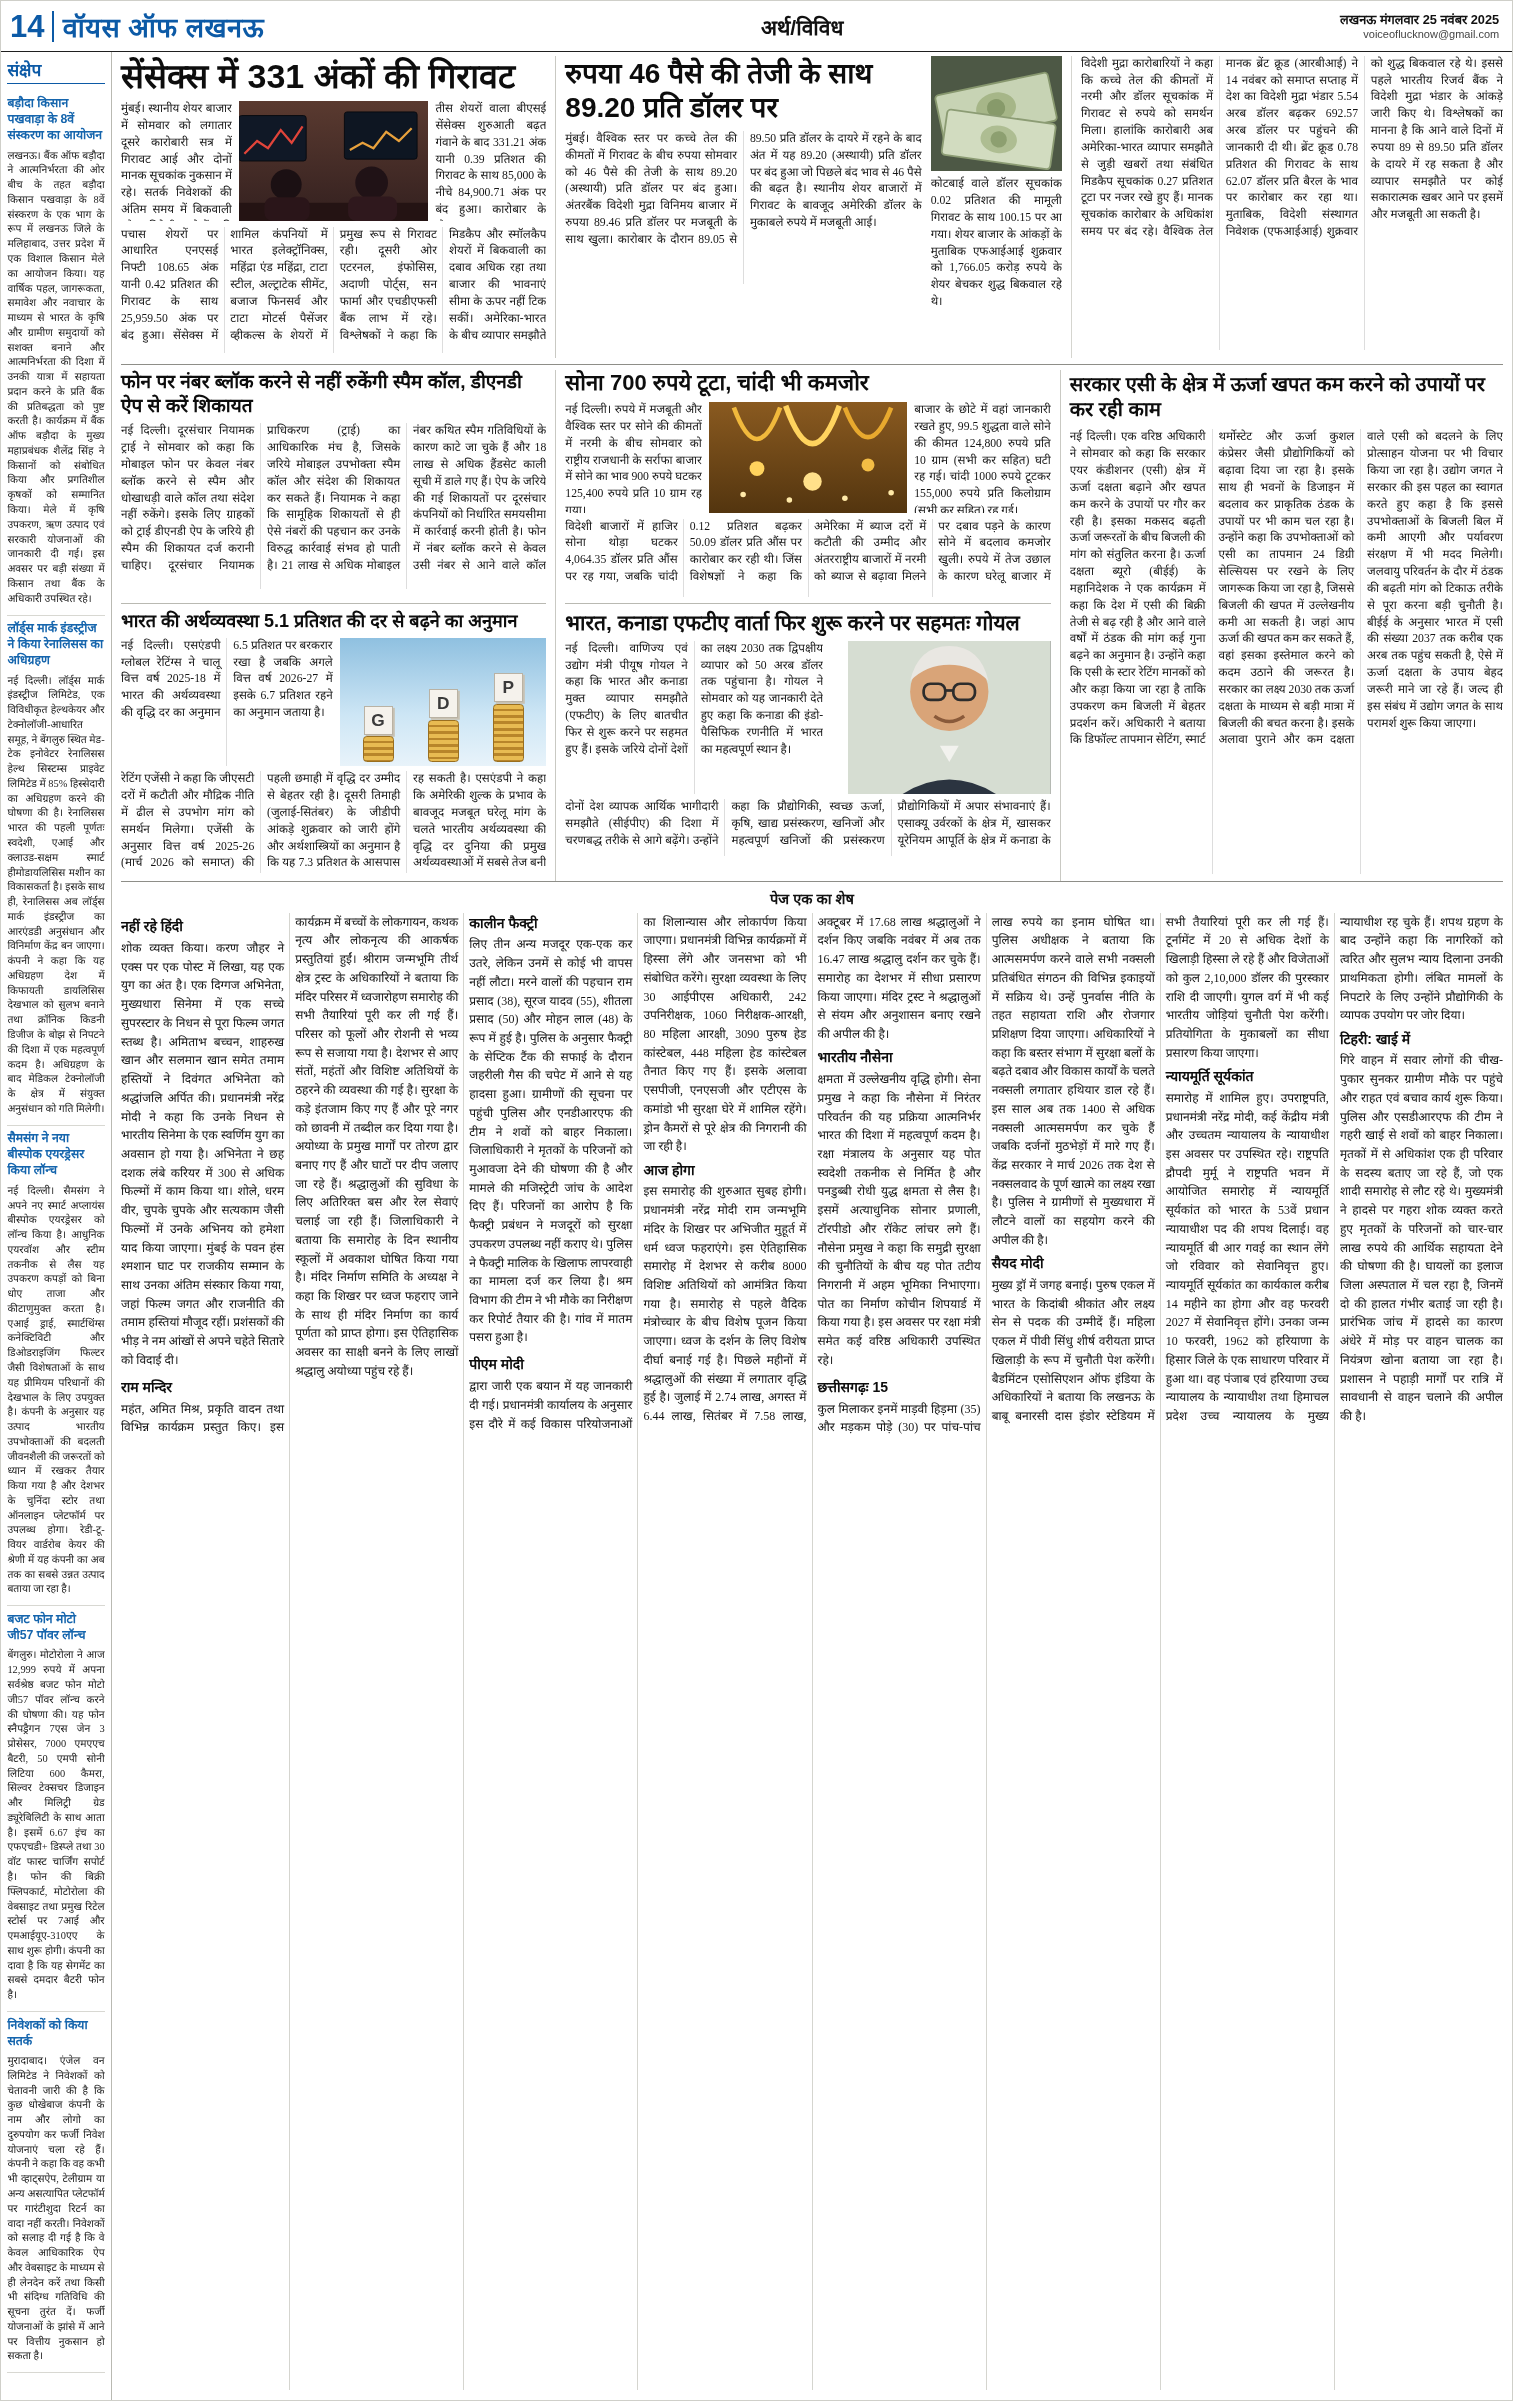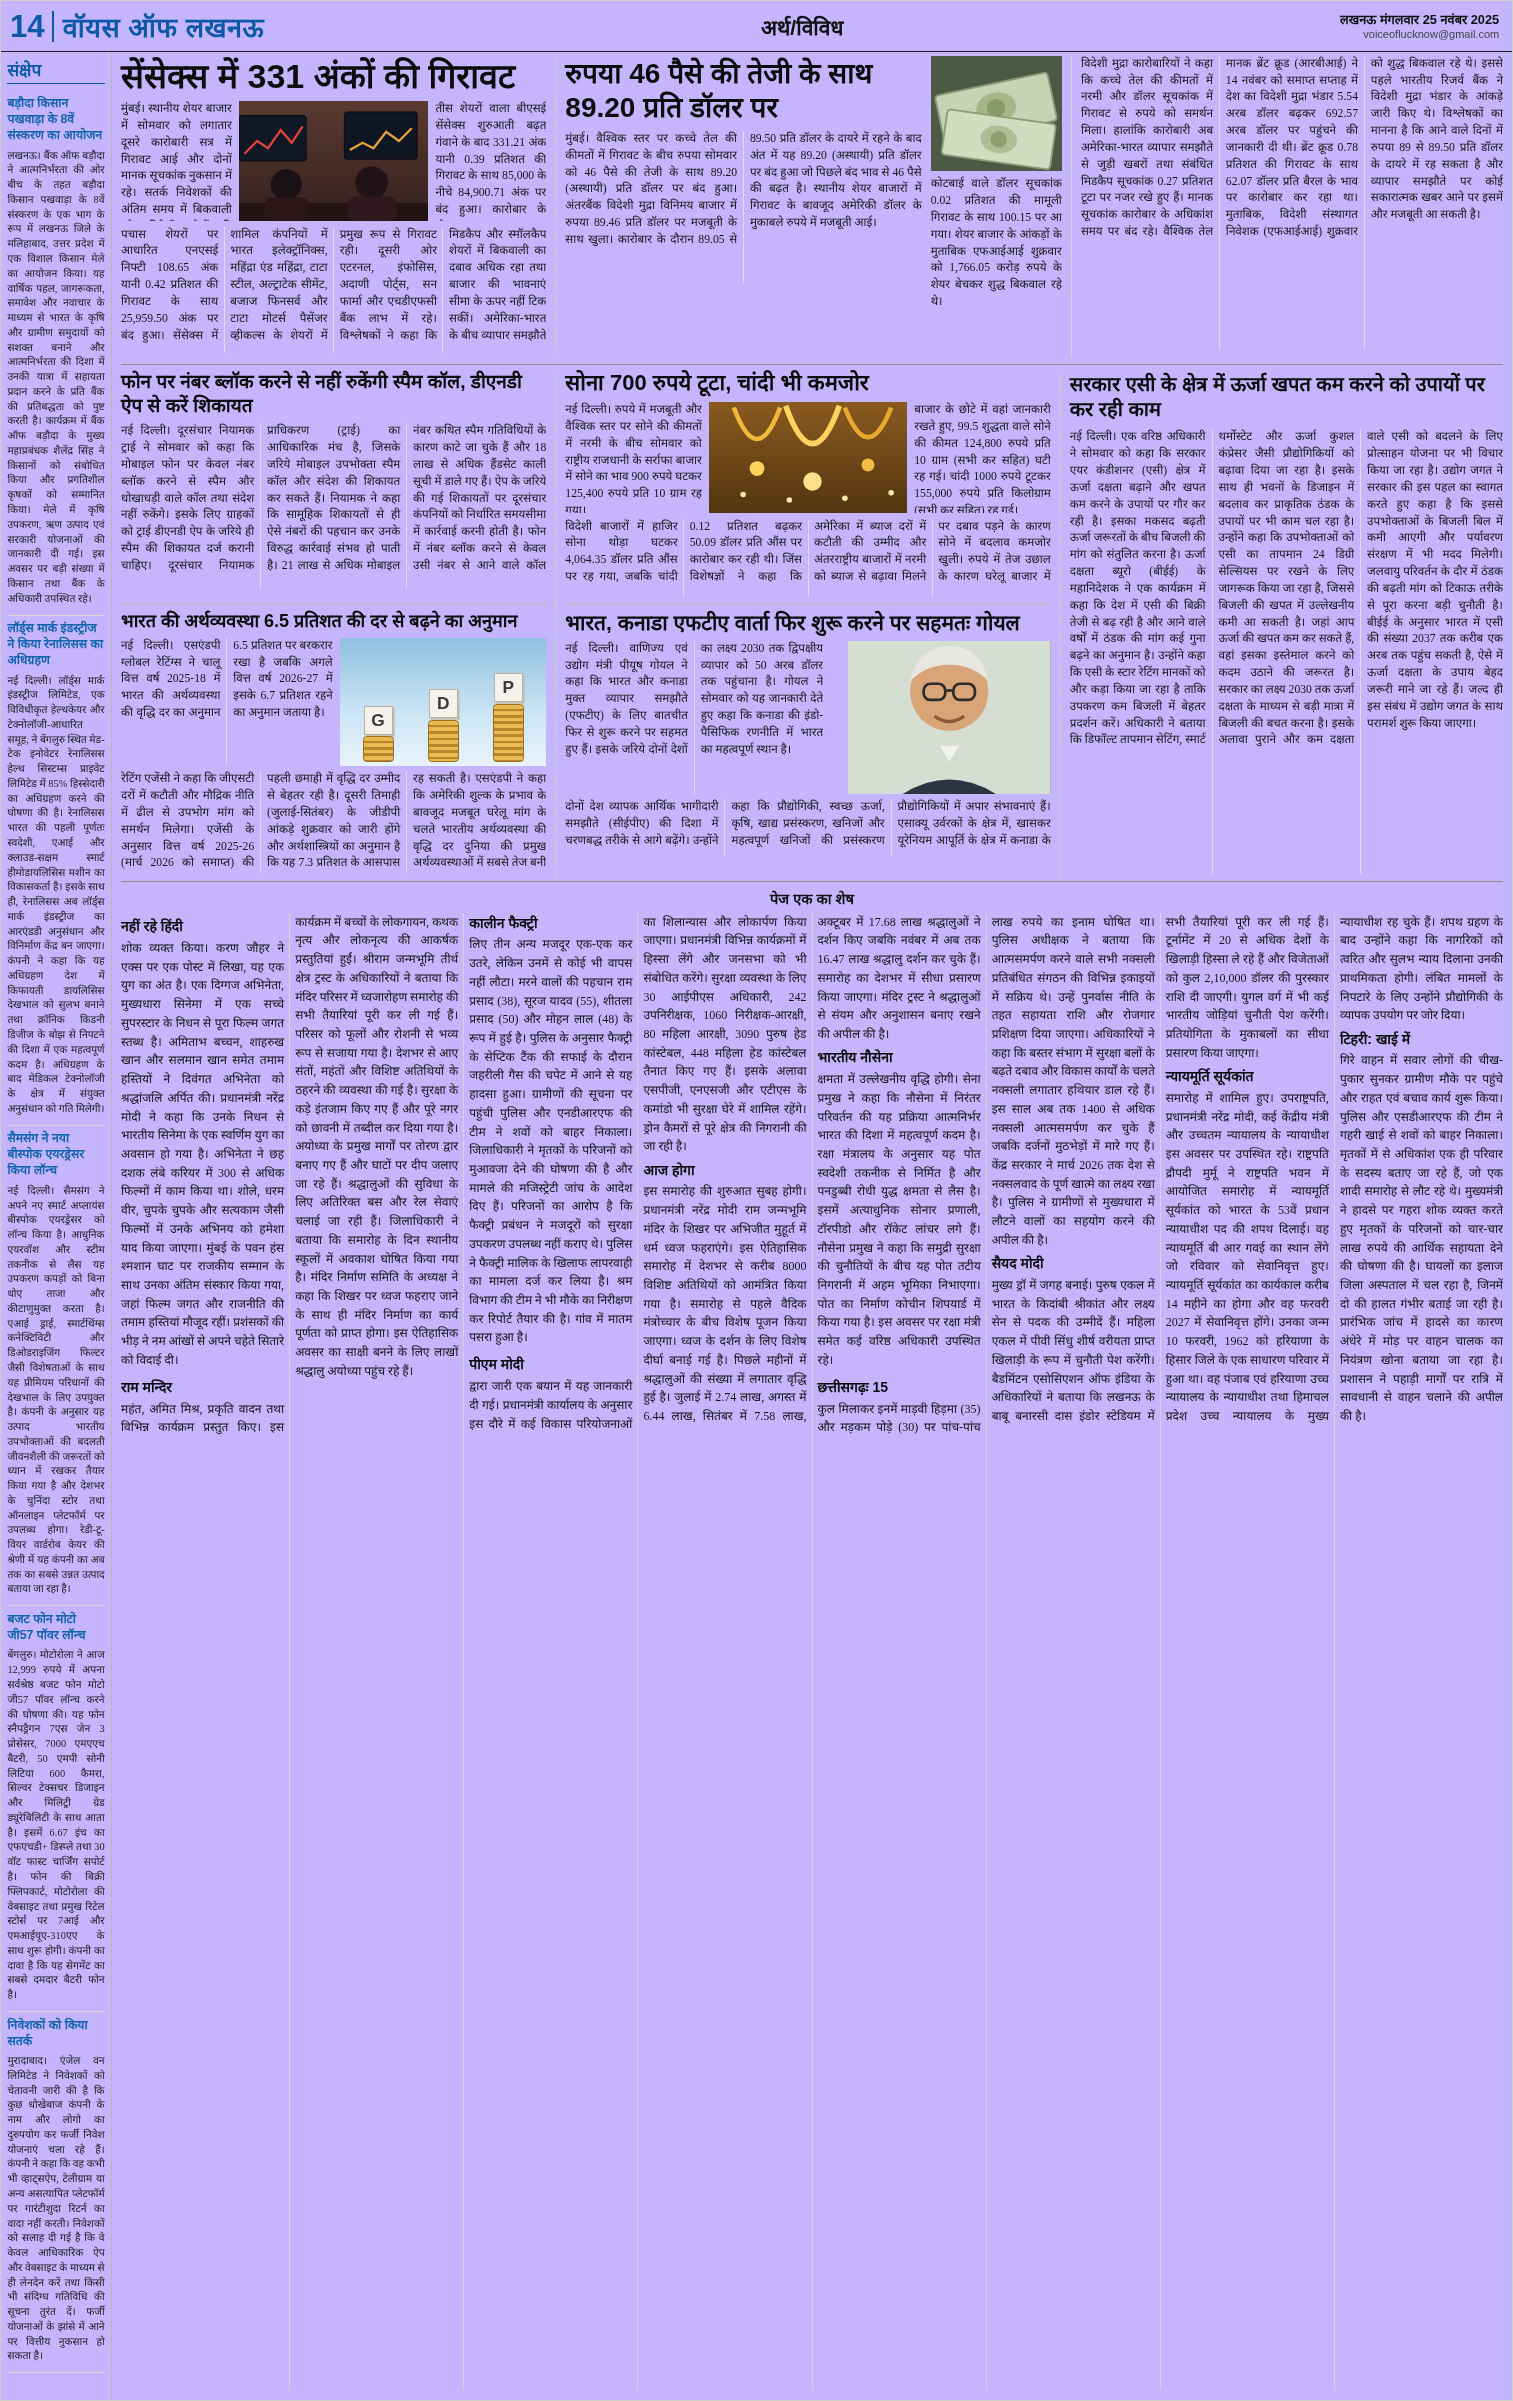--- a/index.html
+++ b/index.html
@@ -1,18 +1,18 @@
 <!DOCTYPE html>
 <html lang="hi" style="font-size:14.6px"><head>
 <meta charset="utf-8">
 <style>
   * { margin:0; padding:0; box-sizing:border-box; }
   html,body { background:#e8e8e4; }
   .page {
-    width:1513px; height:2401px; margin:0 auto; background:#c4b5fd;
+    width:1513px; height:2401px; margin:0 auto; background:#ffffff;
     font-family:"Liberation Serif", serif; color:#141414; overflow:hidden;
     border:0.9px solid #cfcfc9;
   }
   
   .masthead {
     height:51px; display:flex; align-items:center; padding:3.7px 12.8px 1.8px 9px;
     border-bottom:1.8px solid #1f1f1f;
   }
   .pagenum {
     font-family:"Liberation Sans", sans-serif; font-weight:800; font-size:31px;
@@ -235,21 +235,21 @@
 
       <section class="band2">
 
         <div class="b2-left">
           <article class="art-spam">
             <h2>फोन पर नंबर ब्लॉक करने से नहीं रुकेंगी स्पैम कॉल, डीएनडी ऐप से करें शिकायत</h2>
             <div class="body-text cols-3">नई दिल्ली। दूरसंचार नियामक ट्राई ने सोमवार को कहा कि मोबाइल फोन पर केवल नंबर ब्लॉक करने से स्पैम और धोखाधड़ी वाले कॉल तथा संदेश नहीं रुकेंगे। इसके लिए ग्राहकों को ट्राई डीएनडी ऐप के जरिये ही स्पैम की शिकायत दर्ज करानी चाहिए। दूरसंचार नियामक प्राधिकरण (ट्राई) का आधिकारिक मंच है, जिसके जरिये मोबाइल उपभोक्ता स्पैम कॉल और संदेश की शिकायत कर सकते हैं। नियामक ने कहा कि सामूहिक शिकायतों से ही ऐसे नंबरों की पहचान कर उनके विरुद्ध कार्रवाई संभव हो पाती है। 21 लाख से अधिक मोबाइल नंबर कथित स्पैम गतिविधियों के कारण काटे जा चुके हैं और 18 लाख से अधिक हैंडसेट काली सूची में डाले गए हैं। ऐप के जरिये की गई शिकायतों पर दूरसंचार कंपनियों को निर्धारित समयसीमा में कार्रवाई करनी होती है। फोन में नंबर ब्लॉक करने से केवल उसी नंबर से आने वाले कॉल रुकते हैं, जबकि धोखेबाज लगातार नए नंबरों का उपयोग करते हैं। इसलिए डीएनडी ऐप के जरिये शिकायत दर्ज कराना अधिक प्रभावी उपाय है। ट्राई ने दूरसंचार कंपनियों के साथ मिलकर स्पैम की पहचान के लिए एआई आधारित प्रणाली भी शुरू की है।</div>
           </article>
 
           <article class="art-econ">
-            <h2>भारत की अर्थव्यवस्था 6.5 प्रतिशत की दर से बढ़ने का अनुमान</h2>
+            <h2>भारत की अर्थव्यवस्था 5.1 प्रतिशत की दर से बढ़ने का अनुमान</h2>
             <div class="econ-top">
               <div class="side body-text cols-2">नई दिल्ली। एसएंडपी ग्लोबल रेटिंग्स ने चालू वित्त वर्ष 2025-18 में भारत की अर्थव्यवस्था की वृद्धि दर का अनुमान 6.5 प्रतिशत पर बरकरार रखा है जबकि अगले वित्त वर्ष 2026-27 में इसके 6.7 प्रतिशत रहने का अनुमान जताया है।</div>
               <div class="gdp-img">
                 <div class="gdp-stack">
                   <div class="die">G</div>
                   <div class="coins c1"></div>
                 </div>
                 <div class="gdp-stack">
                   <div class="die">D</div>
                   <div class="coins c2"></div>

